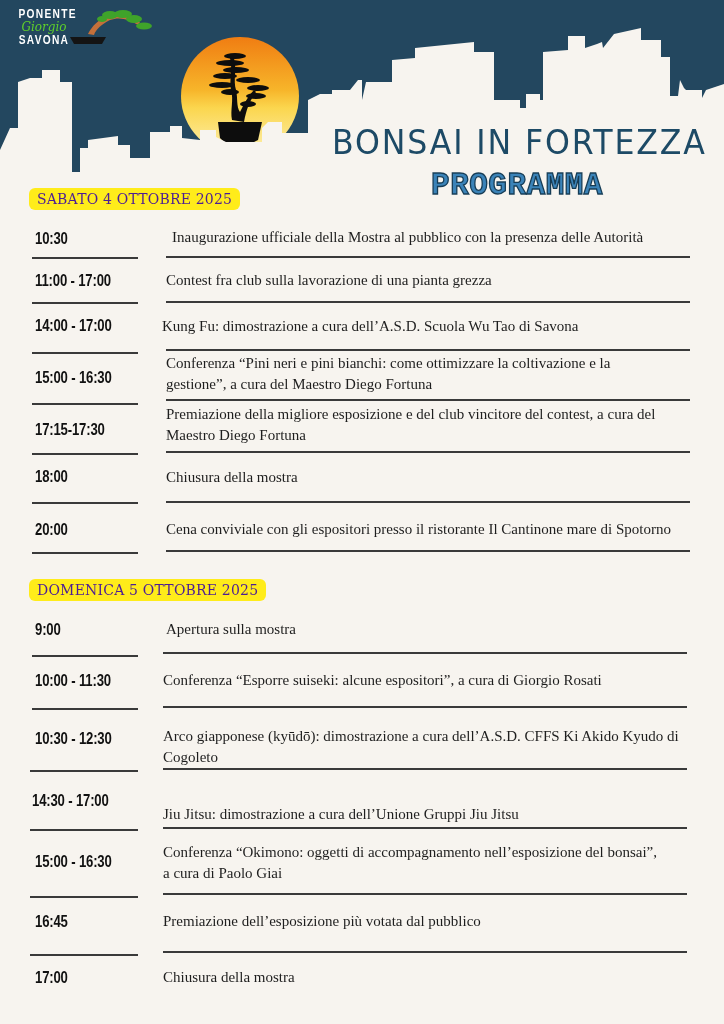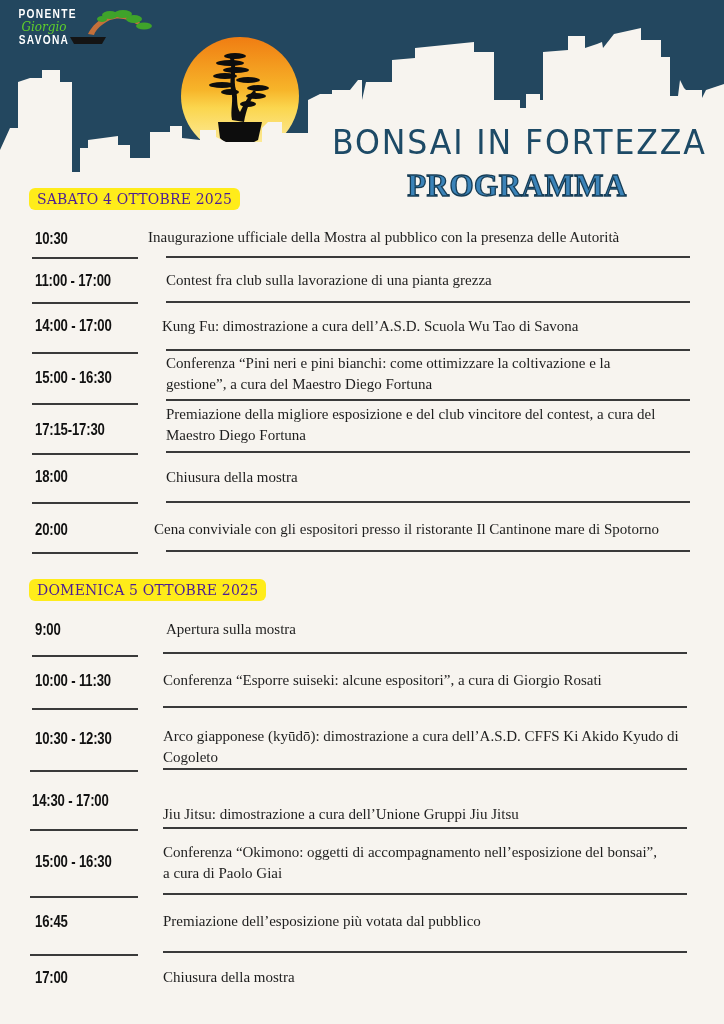--- a/index.html
+++ b/index.html
@@ -27,21 +27,21 @@
     }
     .title-main {
       position: absolute; left: 318px; top: 122px; width: 398px;
       text-align: center; font-family: "DejaVu Sans", sans-serif;
       font-size: 34px; letter-spacing: 2px; color: #1d4a66;
       transform: scaleX(0.93); transform-origin: center;
       white-space: nowrap;
     }
     .title-sub {
       position: absolute; left: 318px; top: 168px; width: 398px;
-      text-align: center; font-family: Liberation Serif, serif;
+      text-align: center; font-family: Liberation Mono, monospace;
       font-weight: bold; font-size: 31px; color: #3b83b8;
       -webkit-text-stroke: 1.3px #163c55; letter-spacing: 0.5px;
       white-space: nowrap;
     }
     .day-badge {
       position: absolute; background: #ffec1a; border-radius: 6px;
       padding: 3px 8px; font-family: "DejaVu Serif", serif;
       font-size: 14px; color: #4c1d95; white-space: nowrap;
       letter-spacing: 0.2px;
     }
@@ -121,21 +121,21 @@
 
 <div class="title-main">BONSAI IN FORTEZZA</div>
 <div class="title-sub">PROGRAMMA</div>
 
 <div class="day-badge" style="left:29px;top:188px;">SABATO 4 OTTOBRE 2025</div>
 
 <div>
 
   <div class="row" style="top:225px">
     <span class="time" style="top:5px">10:30</span>
-    <span class="desc" style="left:148px;top:2px;width:530px">Inaugurazione ufficiale della Mostra al pubblico con la presenza delle Autorità</span>
+    <span class="desc" style="left:172px;top:2px;width:530px">Inaugurazione ufficiale della Mostra al pubblico con la presenza delle Autorità</span>
   </div>
   <div class="line" style="left:32px;top:257px;width:106px"></div>
   <div class="line" style="left:166px;top:256px;width:524px"></div>
 
   <div class="row" style="top:270px">
     <span class="time" style="top:2px">11:00 - 17:00</span>
     <span class="desc" style="left:166px;top:0px;width:530px">Contest fra club sulla lavorazione di una pianta grezza</span>
   </div>
   <div class="line" style="left:32px;top:302px;width:106px"></div>
   <div class="line" style="left:166px;top:301px;width:524px"></div>
@@ -163,21 +163,21 @@
 
   <div class="row" style="top:466px">
     <span class="time" style="top:2px">18:00</span>
     <span class="desc" style="left:166px;top:1px;width:530px">Chiusura della mostra</span>
   </div>
   <div class="line" style="left:32px;top:502px;width:106px"></div>
   <div class="line" style="left:166px;top:501px;width:524px"></div>
 
   <div class="row" style="top:519px">
     <span class="time" style="top:2px">20:00</span>
-    <span class="desc" style="left:154px;top:0px;width:550px;white-space:nowrap">Cena conviviale con gli espositori presso il ristorante Il Cantinone mare di Spotorno</span>
+    <span class="desc" style="left:166px;top:0px;width:550px;white-space:nowrap">Cena conviviale con gli espositori presso il ristorante Il Cantinone mare di Spotorno</span>
   </div>
   <div class="line" style="left:32px;top:552px;width:106px"></div>
   <div class="line" style="left:166px;top:550px;width:524px"></div>
 </div>
 
 <div class="day-badge" style="left:29px;top:579px;">DOMENICA 5 OTTOBRE 2025</div>
 
 <div>
   <div class="row" style="top:618px">
     <span class="time" style="top:3px">9:00</span>

